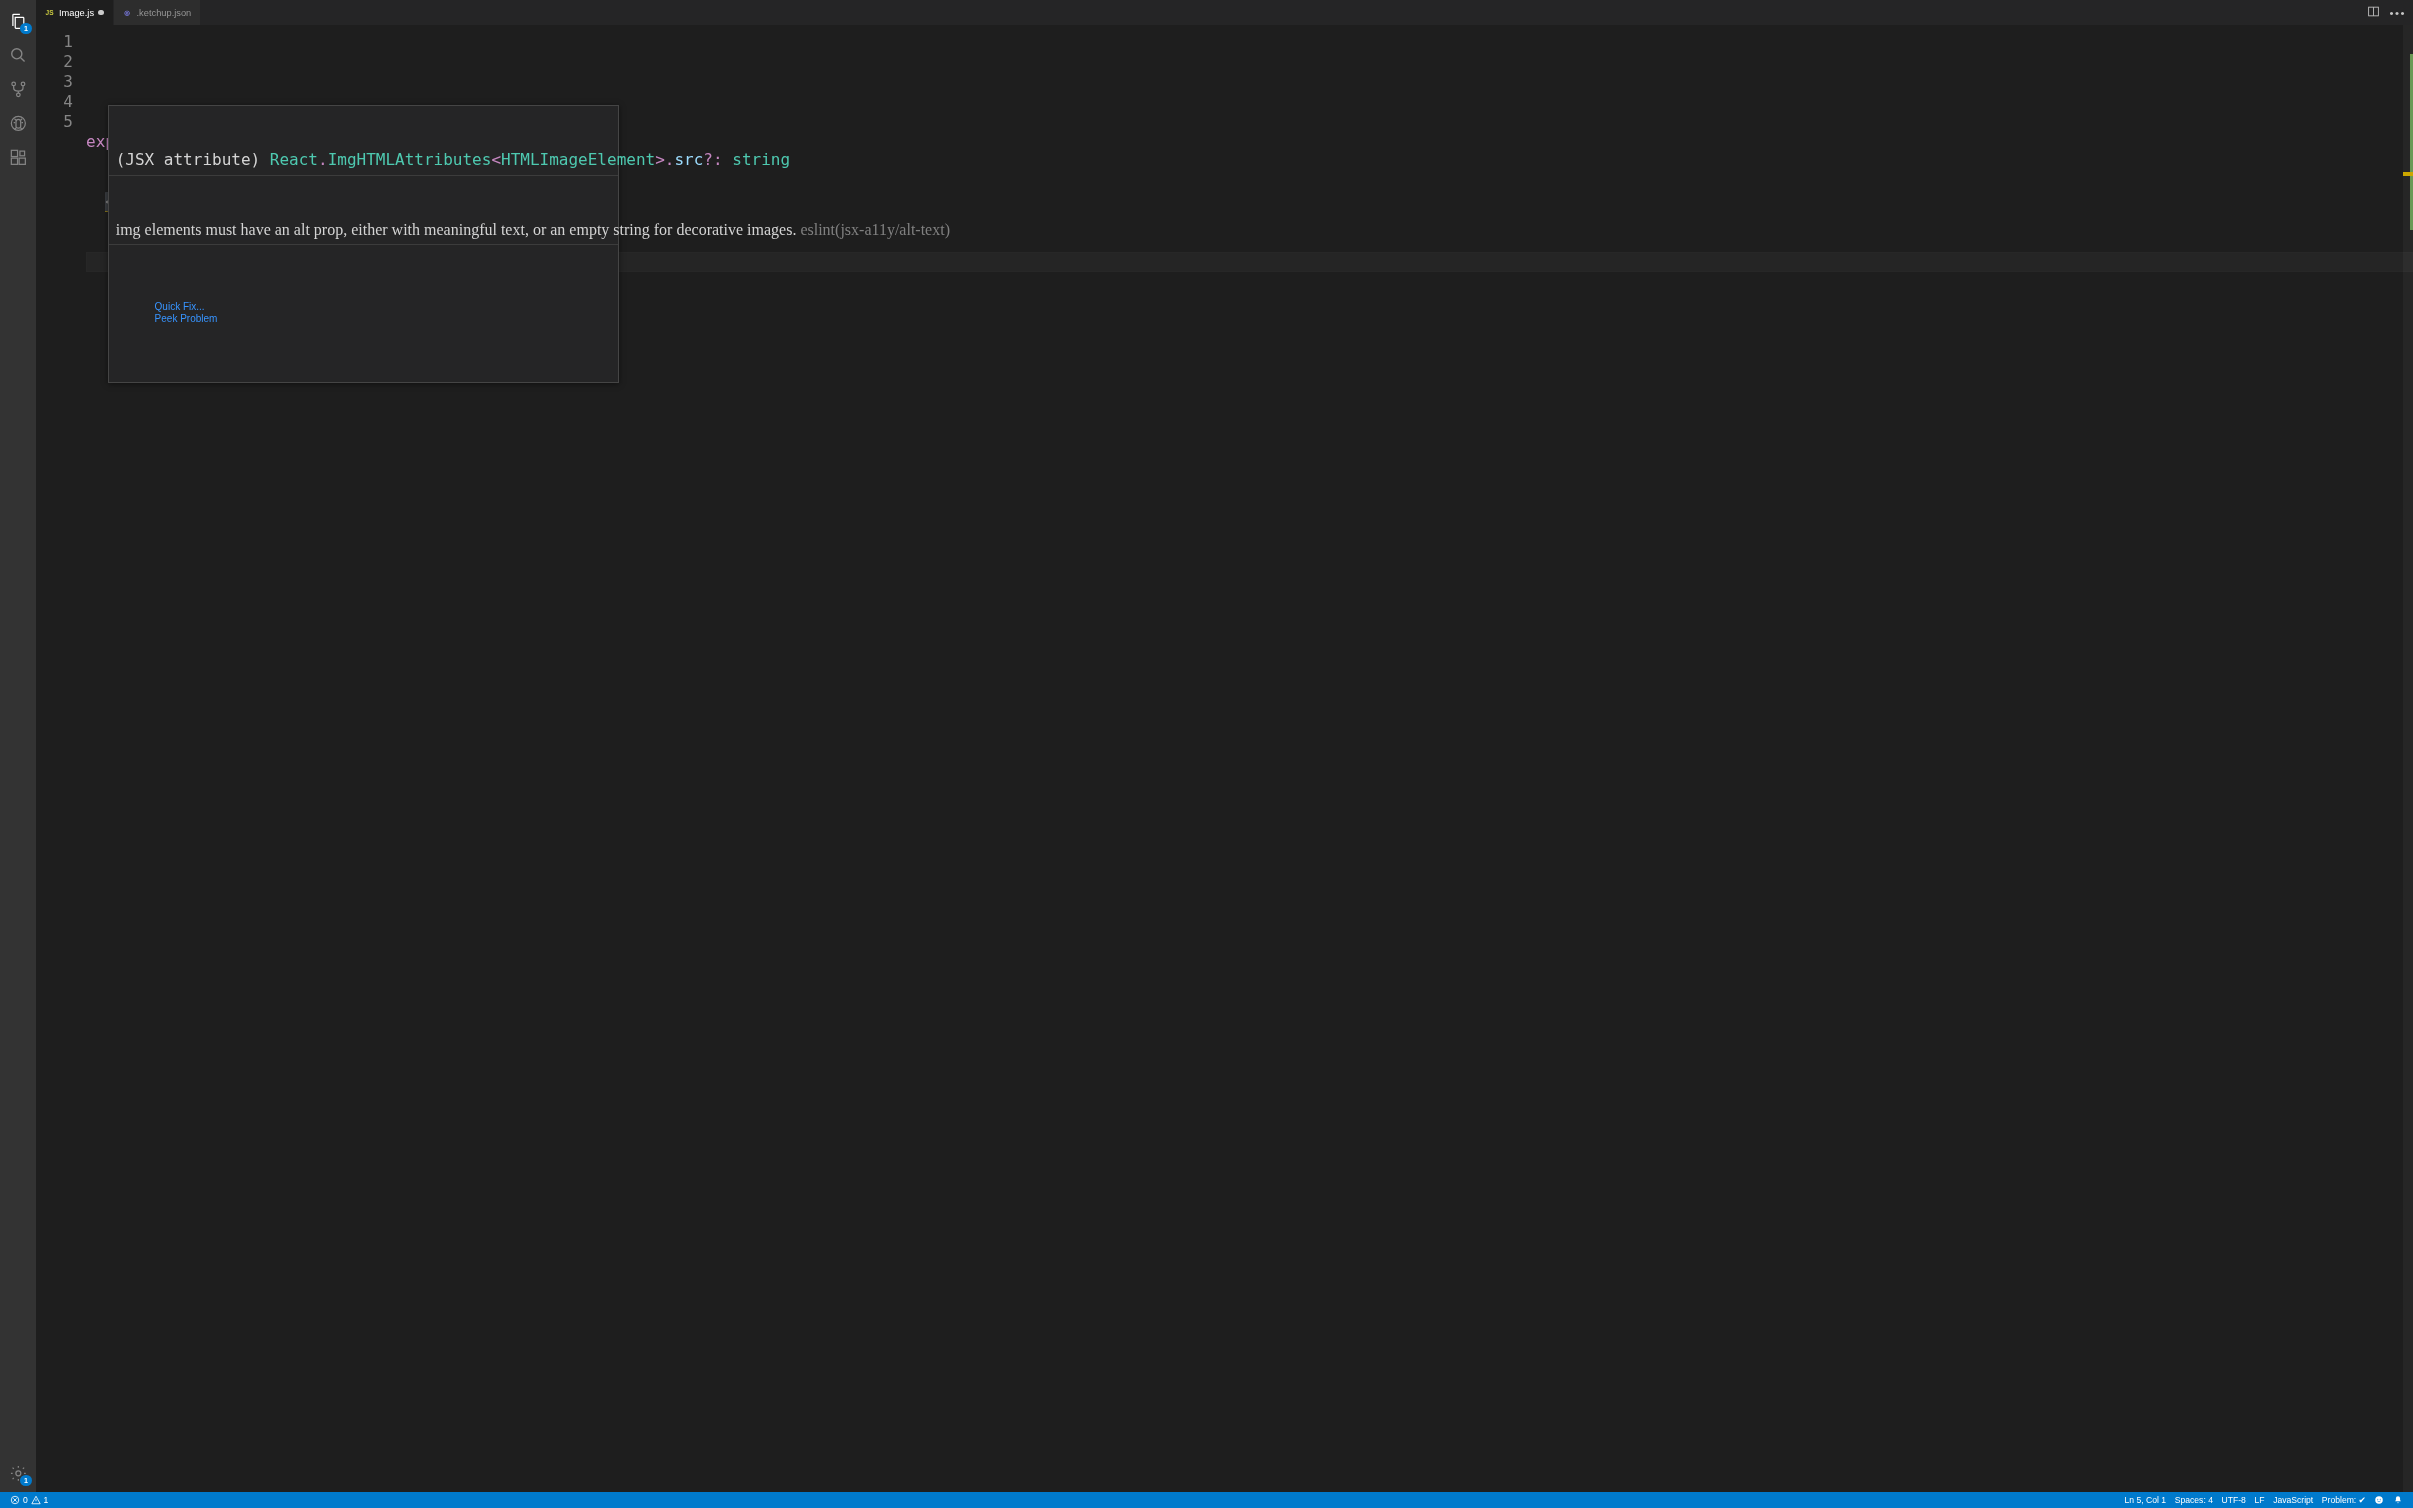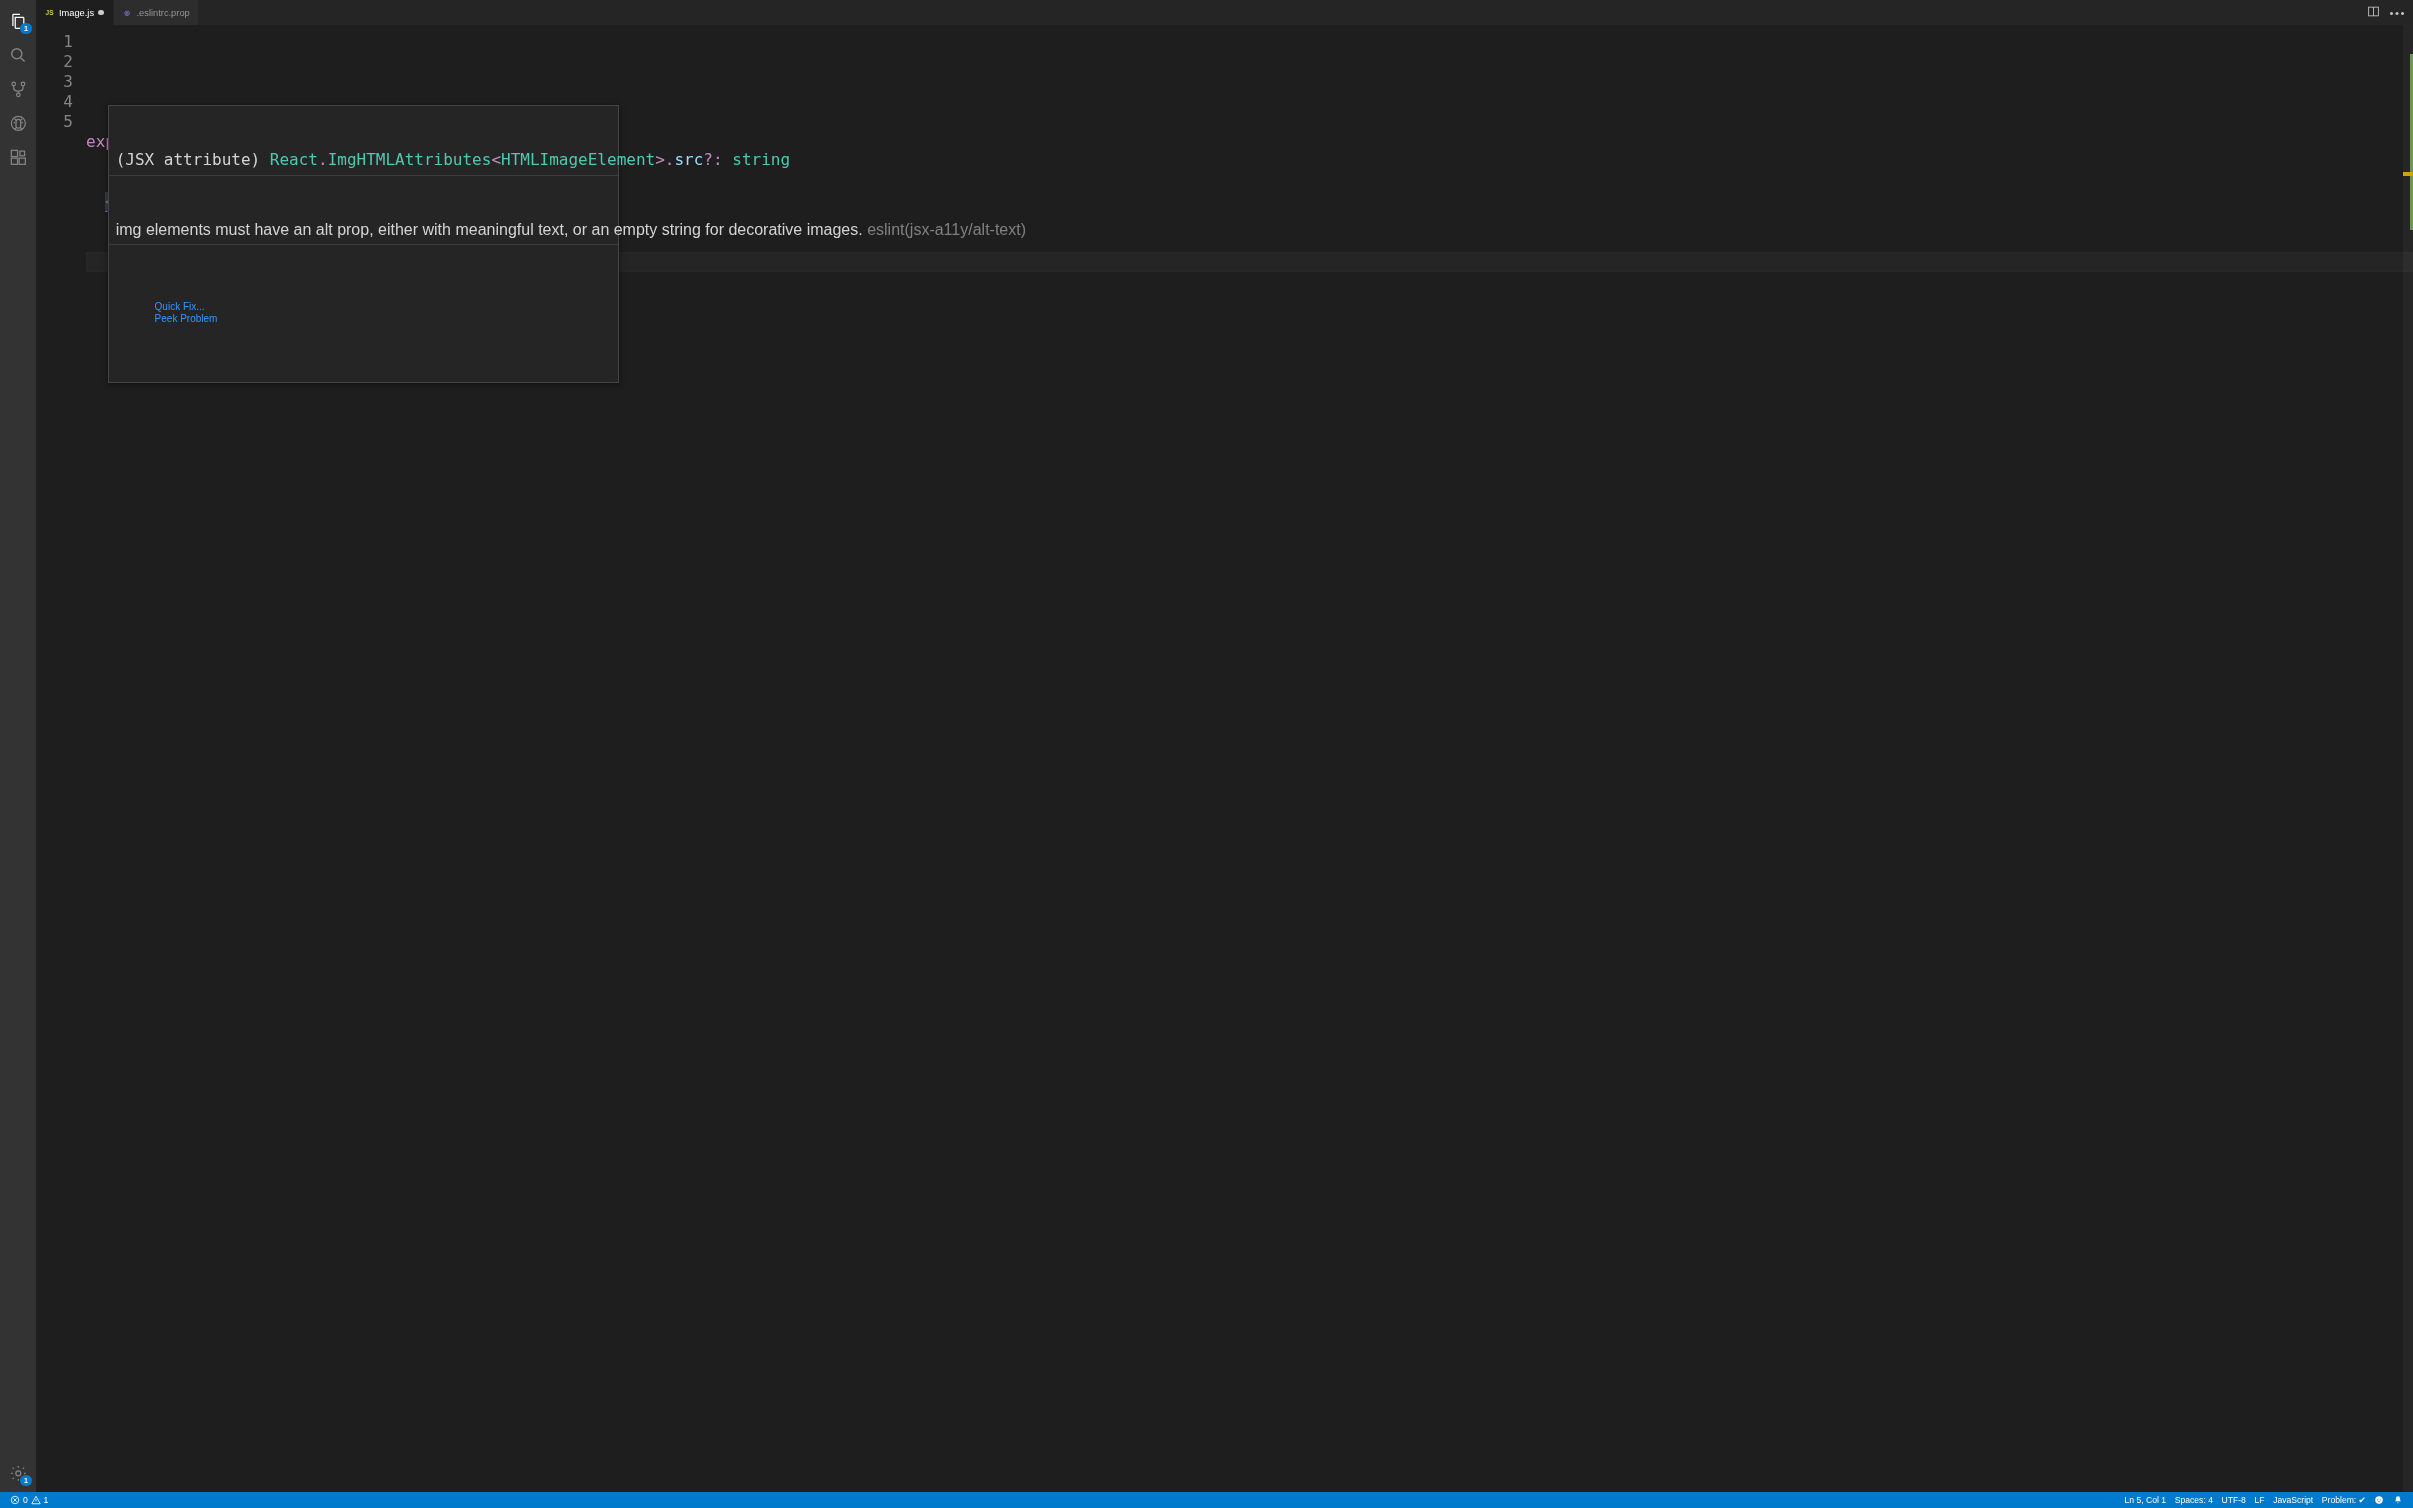--- a/index.html
+++ b/index.html
@@ -174,21 +174,21 @@
   }
   .hover .hov-sec {
     padding: 4.3px 7.2px;
     border-bottom: 0.7px solid #3c3c3c;
   }
   .hover .hov-sec:last-child { border-bottom: none; }
   .hov-sig { font-family: "SFMono-Regular", Menlo, Consolas, monospace; color: #d4d4d4; }
   .hov-sig .pink { color: #c586c0; }
   .hov-sig .cyan { color: #4ec9b0; }
   .hov-sig .id2  { color: #9cdcfe; }
-  .hov-msg { font-family: Liberation Sans, sans-serif; color: #d4d4d4; }
+  .hov-msg { font-family: Liberation Serif, serif; color: #d4d4d4; }
   .hov-msg .dim { color: #808080; }
   .hov-links {
     padding: 2.9px 7.2px 4.3px;
     font-size: 10px;
     font-family: -apple-system, sans-serif;
   }
   .hov-links a { color: #3794ff; text-decoration: none; margin-right: 10px; cursor: pointer; }
 
   
   .overview {
@@ -302,21 +302,21 @@
 
   <div class="main">
     <div class="tabbar">
       <div class="tab active">
         <span class="tab-icon js">JS</span>
         <span>Image.js</span>
         <span class="mod-dot"></span>
       </div>
       <div class="tab">
         <span class="tab-icon eslint">◎</span>
-        <span>.eslintrc.prop</span>
+        <span>.ketchup.json</span>
       </div>
       <div class="tab-actions">
         <span>
           <svg width="13" height="13" viewBox="0 0 24 24" fill="none" stroke="currentColor" stroke-width="1.6">
               <rect x="3" y="4" width="18" height="16"></rect>
               <path d="M12 4v16"></path>
             </svg>
         </span>
         <span style="letter-spacing:1.4px;">•••</span>
       </div>

